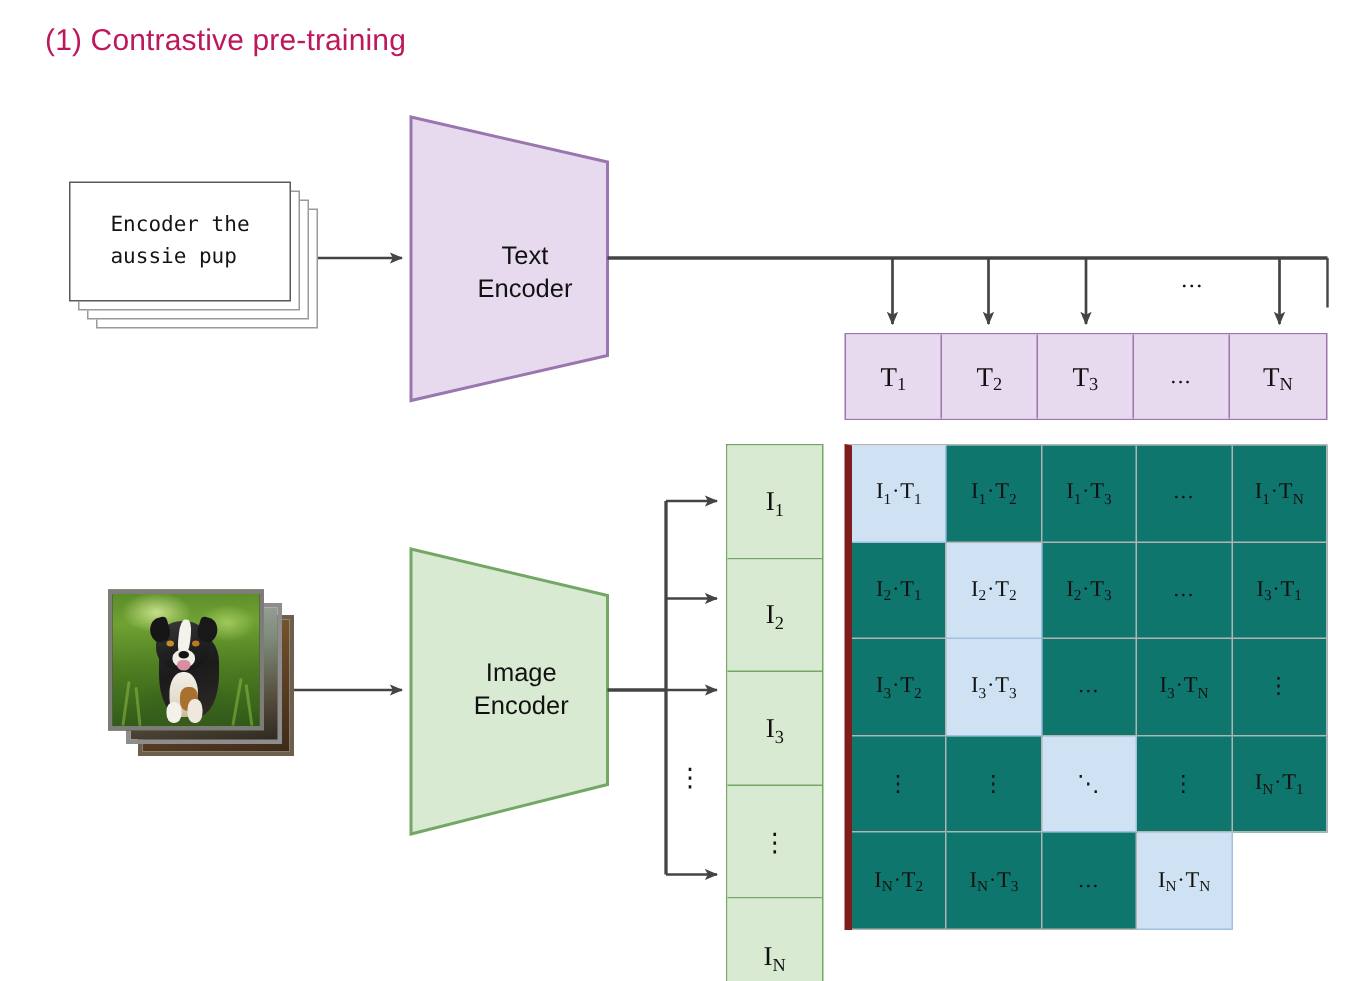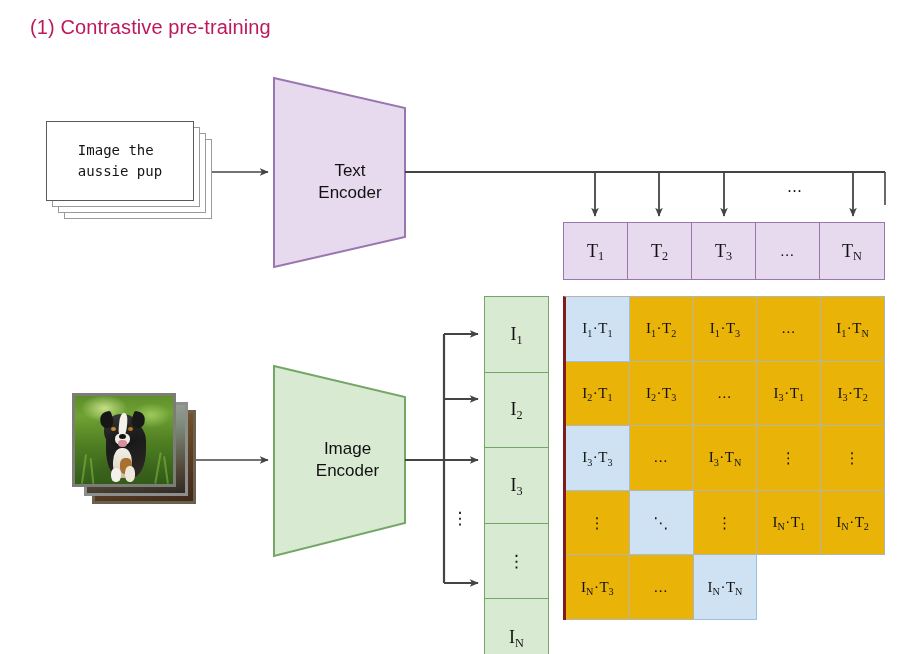--- a/index.html
+++ b/index.html
@@ -269,24 +269,24 @@
     position: absolute;
     left: 563px;
     top: 296px;
     width: 322px;
     height: 324px;
     display: grid;
     grid-template-columns: repeat(5, 1fr);
     grid-template-rows: repeat(5, 1fr);
     box-sizing: border-box;
     border-top: 1px solid #b4b4b4;
-    border-left: 3px solid #7f1d1d;
+    border-left: 5px solid #7f1d1d;
   }
   .m-cell {
-    background: #eab308;
+    background: #0f766e;
     border-right: 1px solid #b4b4b4;
     border-bottom: 1px solid #b4b4b4;
     box-sizing: border-box;
     display: flex;
     align-items: center;
     justify-content: center;
     font-family: "Liberation Serif", serif;
     font-size: 15px;
     color: #111111;
     white-space: nowrap;
@@ -347,21 +347,21 @@
     <line x1="444" y1="399" x2="478" y2="399" stroke="#444444" stroke-width="1.8" marker-end="url(#ah)"></line>
     <line x1="444" y1="460" x2="478" y2="460" stroke="#444444" stroke-width="1.8" marker-end="url(#ah)"></line>
     <line x1="444" y1="583" x2="478" y2="583" stroke="#444444" stroke-width="1.8" marker-end="url(#ah)"></line>
   </svg>
 
   <div class="card-stack">
     <div class="card" style="left:64px; top:139px; width:148px; height:80px;"></div>
     <div class="card" style="left:58px; top:133px; width:148px; height:80px;"></div>
     <div class="card" style="left:52px; top:127px; width:148px; height:80px;"></div>
     <div class="card-text">
-      <div class="caption"><span>Image the</span>
+      <div class="caption"><span>Encoder the</span>
 <span>aussie pup</span></div>
     </div>
   </div>
 
   <div class="encoder-label" style="left:274px; top:160px; width:152px;">Text
 Encoder</div>
   <div class="encoder-label" style="left:274px; top:438px; width:147px;">Image
 Encoder</div>
 
   <div>
@@ -443,20 +443,23 @@
       <div class="m-cell">
         <span>I<sub>1</sub><span class="sep">·</span>T<sub>3</sub></span>
       </div>
       <div class="m-cell dots">...</div>
       <div class="m-cell">
         <span>I<sub>1</sub><span class="sep">·</span>T<sub>N</sub></span>
       </div>
       <div class="m-cell">
         <span>I<sub>2</sub><span class="sep">·</span>T<sub>1</sub></span>
       </div>
+      <div class="m-cell hl">
+        <span>I<sub>2</sub><span class="sep">·</span>T<sub>2</sub></span>
+      </div>
       <div class="m-cell">
         <span>I<sub>2</sub><span class="sep">·</span>T<sub>3</sub></span>
       </div>
       <div class="m-cell dots">...</div>
       <div class="m-cell">
         <span>I<sub>3</sub><span class="sep">·</span>T<sub>1</sub></span>
       </div>
       <div class="m-cell">
         <span>I<sub>3</sub><span class="sep">·</span>T<sub>2</sub></span>
       </div>

